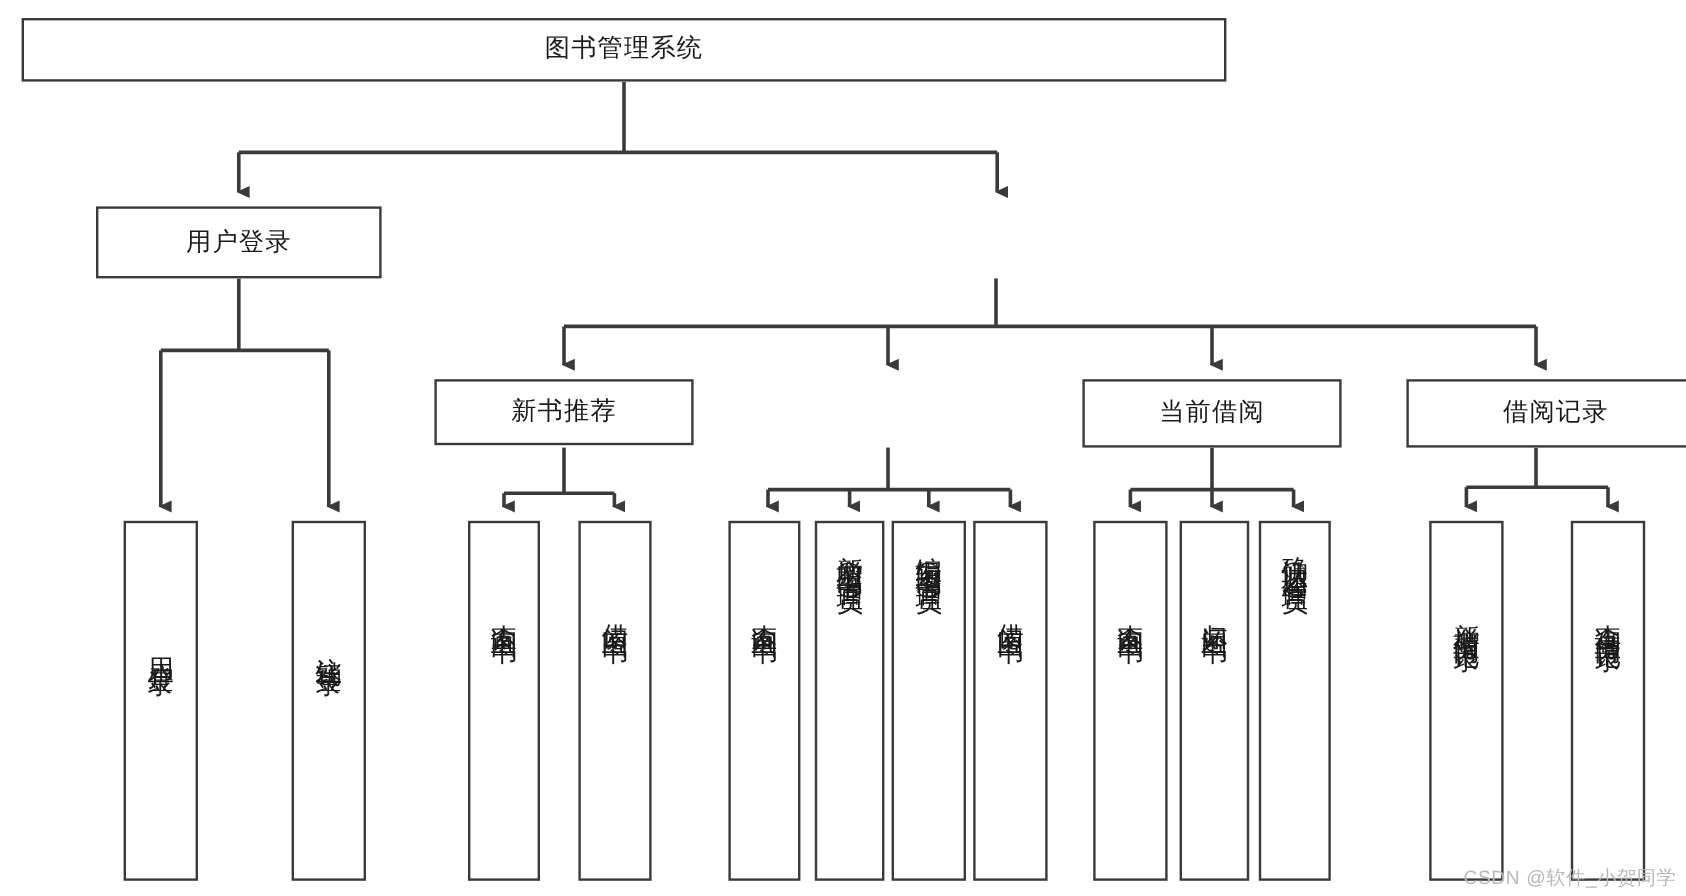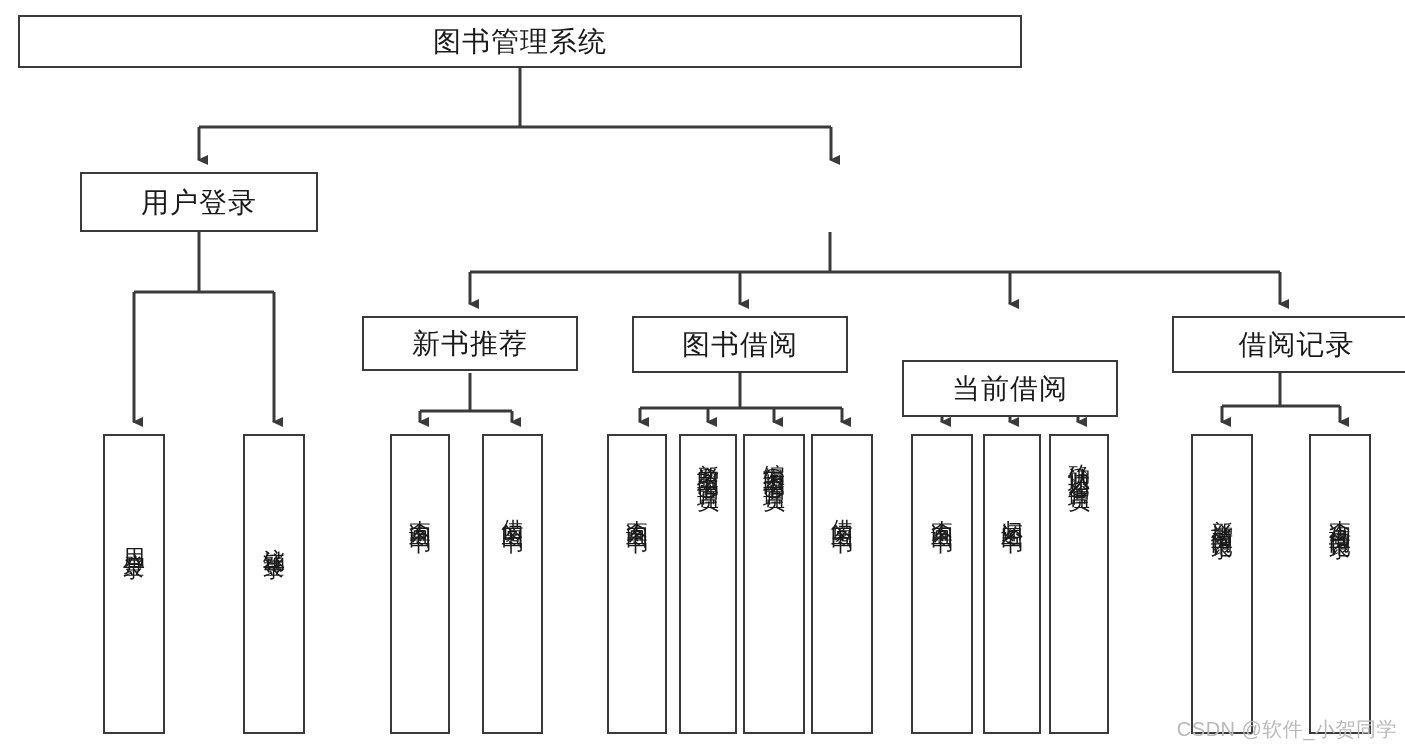--- a/index.html
+++ b/index.html
@@ -13,21 +13,21 @@
     position:absolute;
     box-sizing:border-box;
     border:2px solid #3a3a3a;
     background:#ffffff;
     display:flex;
     align-items:center;
     justify-content:center;
     color:#1a1a1a;
   }
   .node .label{
-    font-size:28px;
+    font-size:21px;
     line-height:1.25;
     letter-spacing:1px;
     white-space:nowrap;
     color:#1a1a1a;
   }
   
   .node.vert{
     align-items:flex-start;
     justify-content:center;
     padding-top:6px;
@@ -39,21 +39,21 @@
     letter-spacing:4px;
     line-height:1;
     white-space:nowrap;
   }
   .node.vert.mid .label{ margin-top:88px; }
   .node.vert.mid2 .label{ margin-top:60px; }
   .node.vert.top .label{ margin-top:4px; }
   .watermark{
     position:absolute;
     right:8px;bottom:4px;
-    font-size:20px;
+    font-size:16px;
     color:#b9b9b9;
     letter-spacing:0.5px;
     white-space:nowrap;
     pointer-events:none;
   }
 </style>
 </head>
 <body>
 
 <div id="canvas">
@@ -115,25 +115,22 @@
 
   <div class="node" style="left:80px;top:172px;width:238px;height:60px;">
     <span class="label">用户登录</span>
   </div>
 
 
   <div class="node" style="left:362px;top:316px;width:216px;height:55px;">
     <span class="label">新书推荐</span>
   </div>
 
-  <div class="node" style="left:632px;top:316px;width:216px;height:57px;">
-    <span class="label">图书借阅</span>
-  </div>
 
-  <div class="node" style="left:902px;top:316px;width:216px;height:57px;margin-top:44px;">
+  <div class="node" style="left:902px;top:316px;width:216px;height:57px;">
     <span class="label">当前借阅</span>
   </div>
 
   <div class="node" style="left:1172px;top:316px;width:249px;height:57px;">
     <span class="label">借阅记录</span>
   </div>
 
   <div class="node vert mid" style="left:103px;top:434px;width:62px;height:300px;">
     <span class="label">用户登录</span>
   </div>

